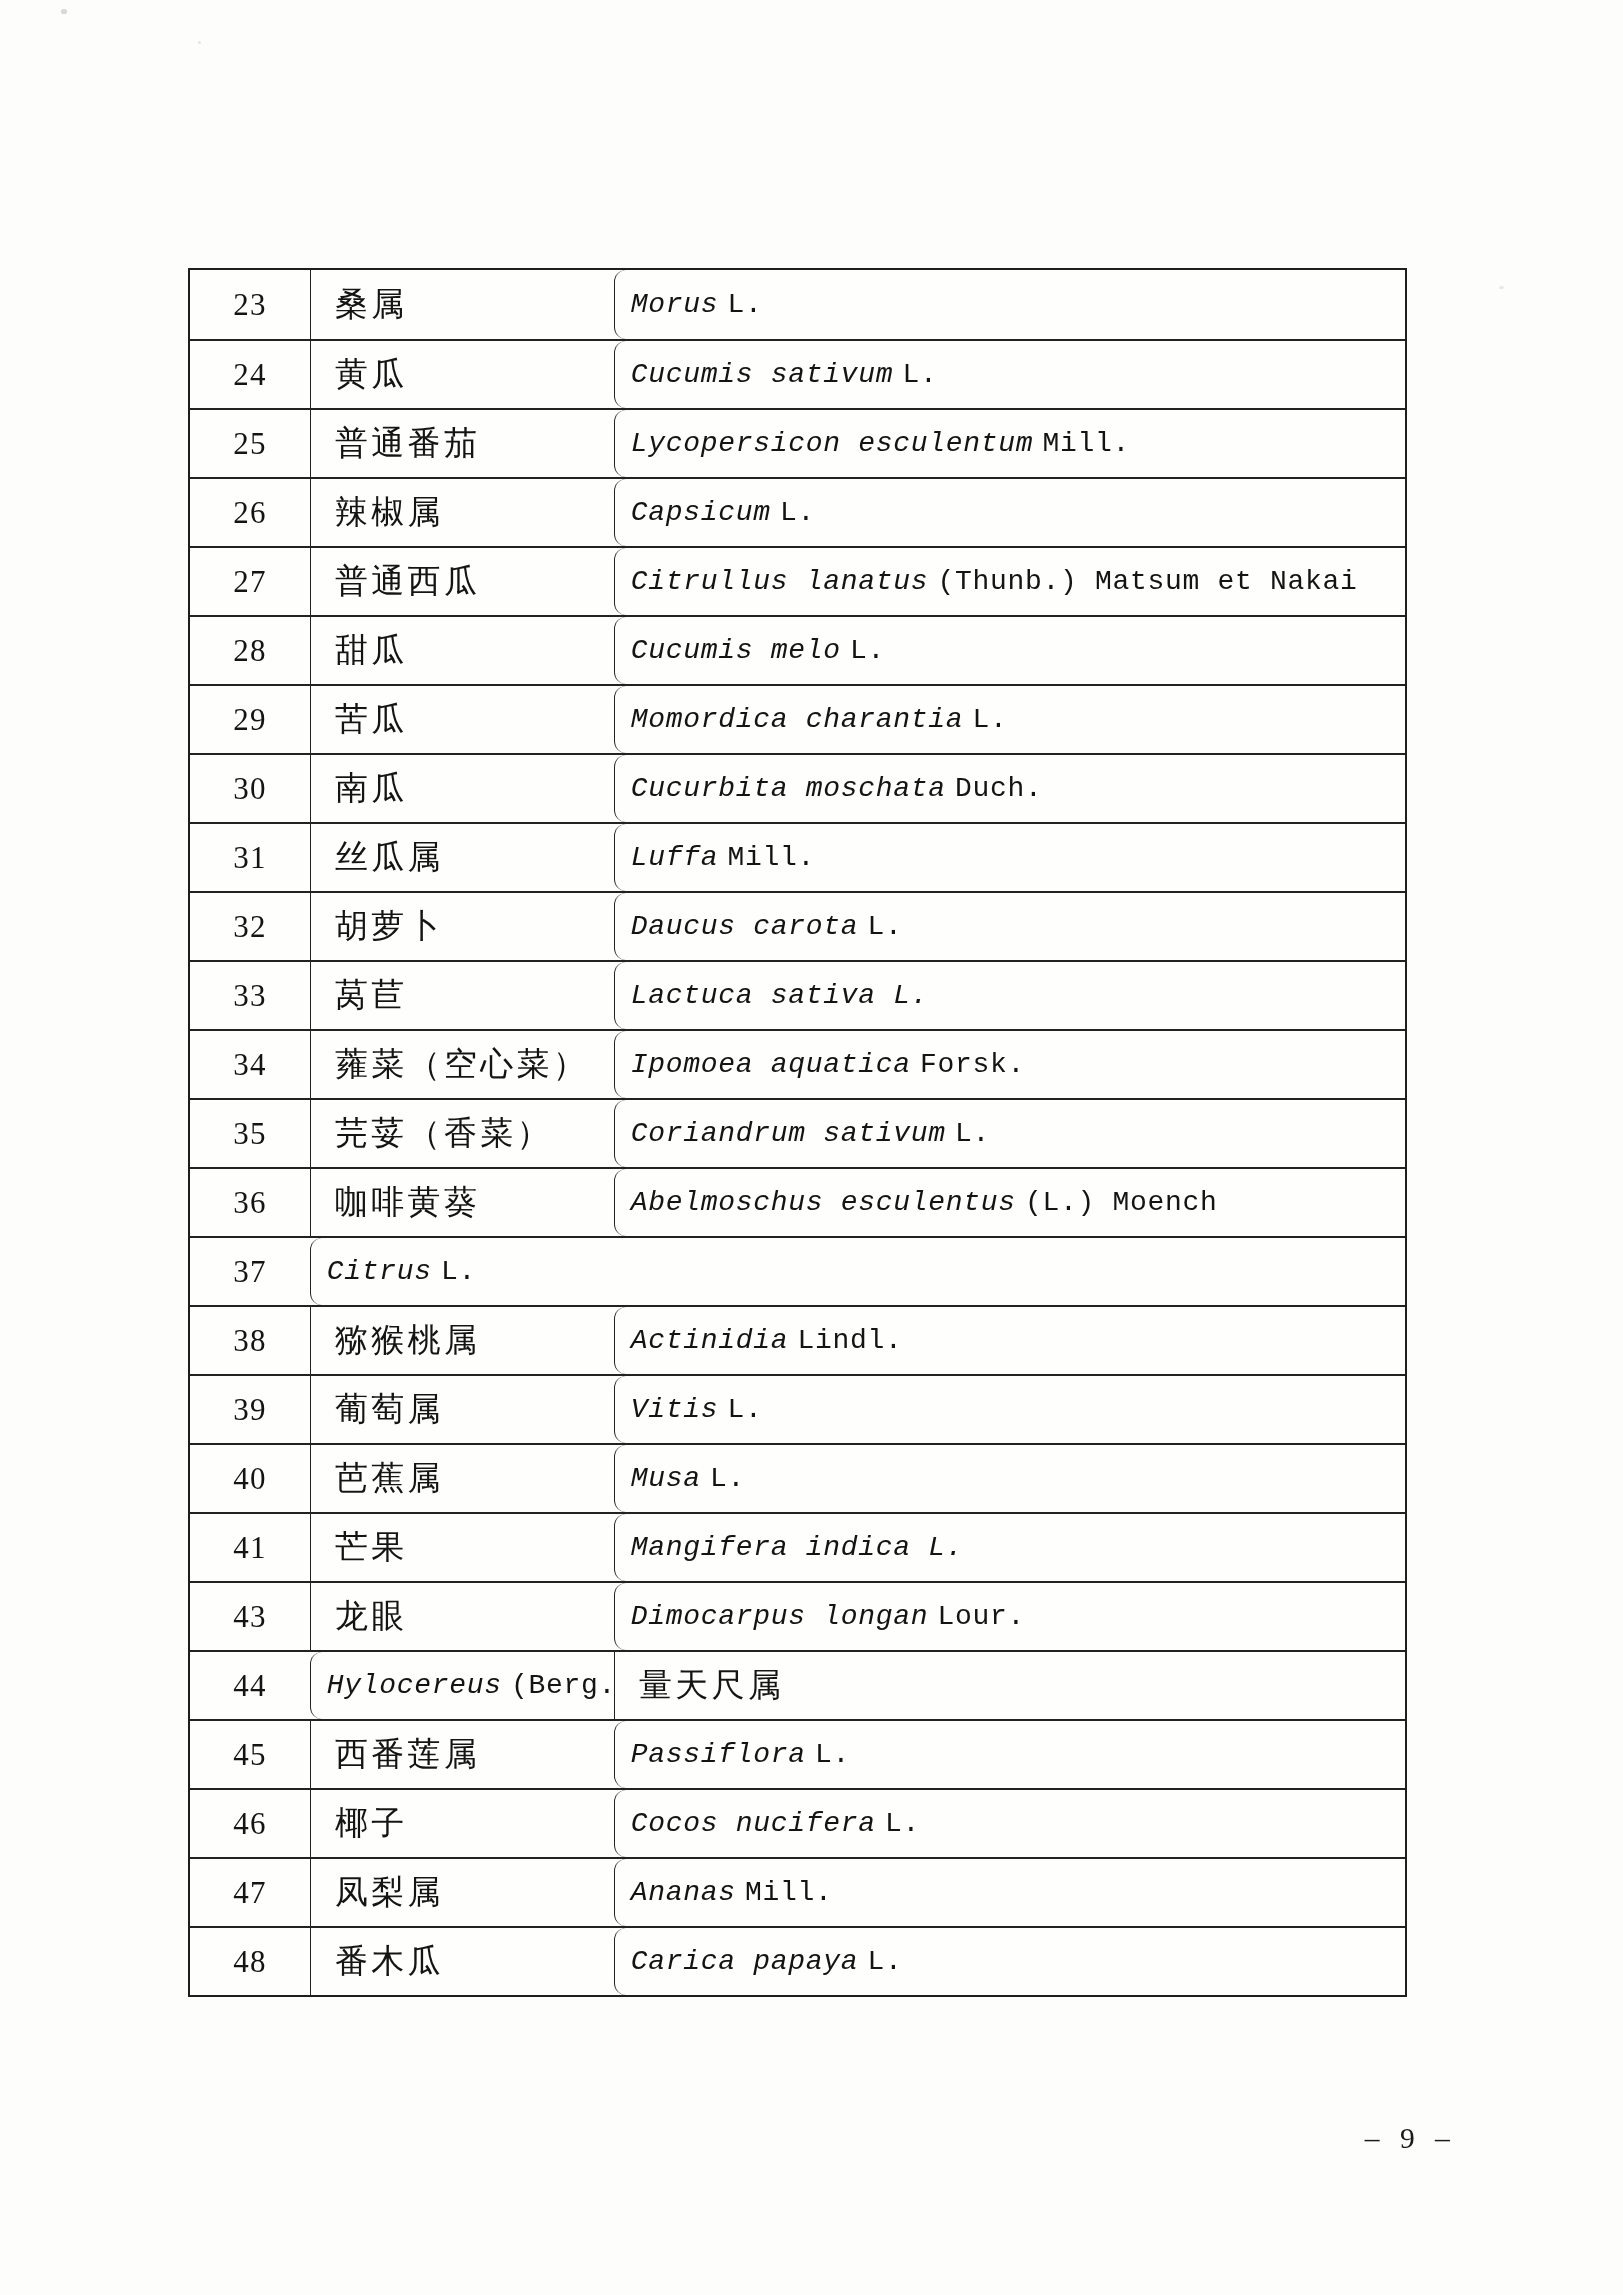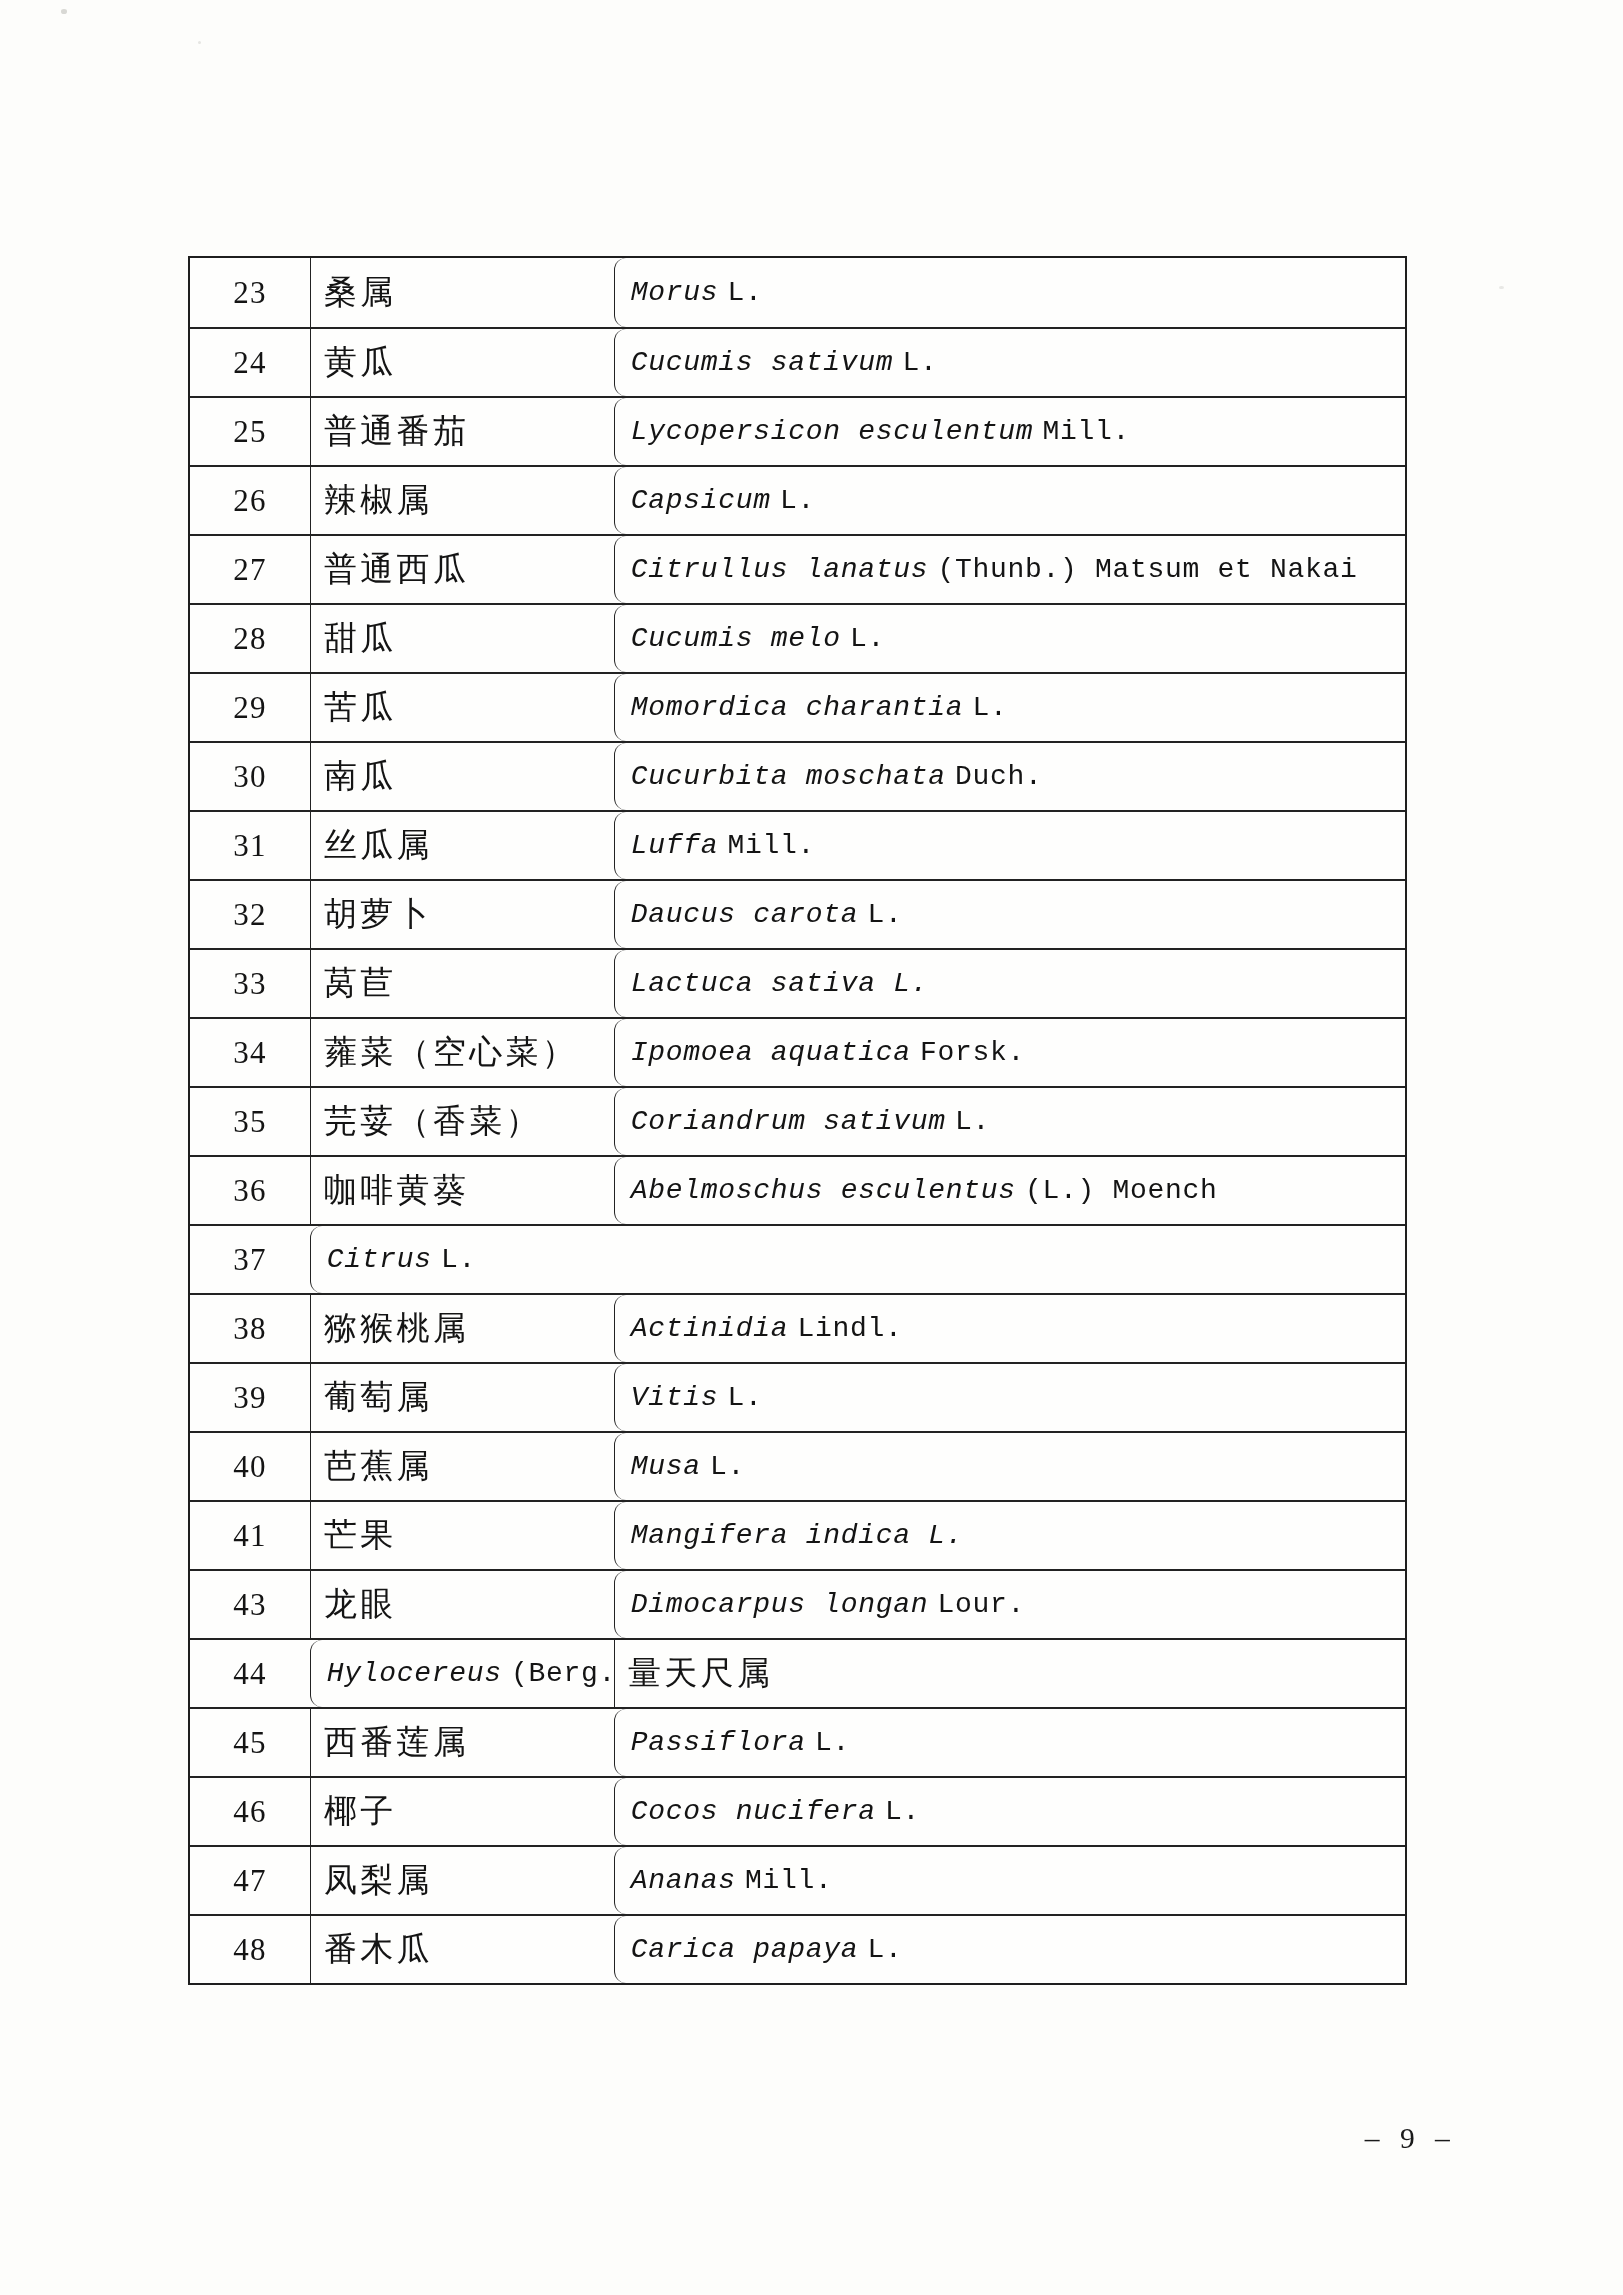--- a/index.html
+++ b/index.html
@@ -7,21 +7,21 @@
     width:1623px;height:2295px;
     background:#fdfdfb;
     position:relative;
     font-family:"Liberation Serif","DejaVu Serif",serif;
     color:#141414;
     overflow:hidden;
   }
   .page{position:absolute;inset:0;}
   .doc-table{
     position:absolute;
-    left:188px;top:256px;
+    left:188px;top:268px;
     width:1219px;
     border:2px solid #1e1e1e;
     box-sizing:border-box;
     background:#fefefd;
   }
   .row{
     display:grid;
     grid-template-columns:120px 304px 1fr;
     height:69px;
     box-sizing:border-box;
@@ -35,21 +35,21 @@
     overflow:hidden;
     white-space:nowrap;
   }
   .c-no{
     justify-content:center;
     font-size:31px;
     letter-spacing:1.3px;
   }
   .c-cn{
     border-left:1.3px solid #222;
-    padding-left:13px;
+    padding-left:24px;
     font-size:33px;
     letter-spacing:3.3px;
   }
   .c-latin{
     border-left:1.3px solid #222;
     padding-left:15.7px;
     font-family:"Liberation Mono","DejaVu Sans Mono",monospace;
     font-size:28px;
     letter-spacing:0.7px;
     border-radius:12px;

